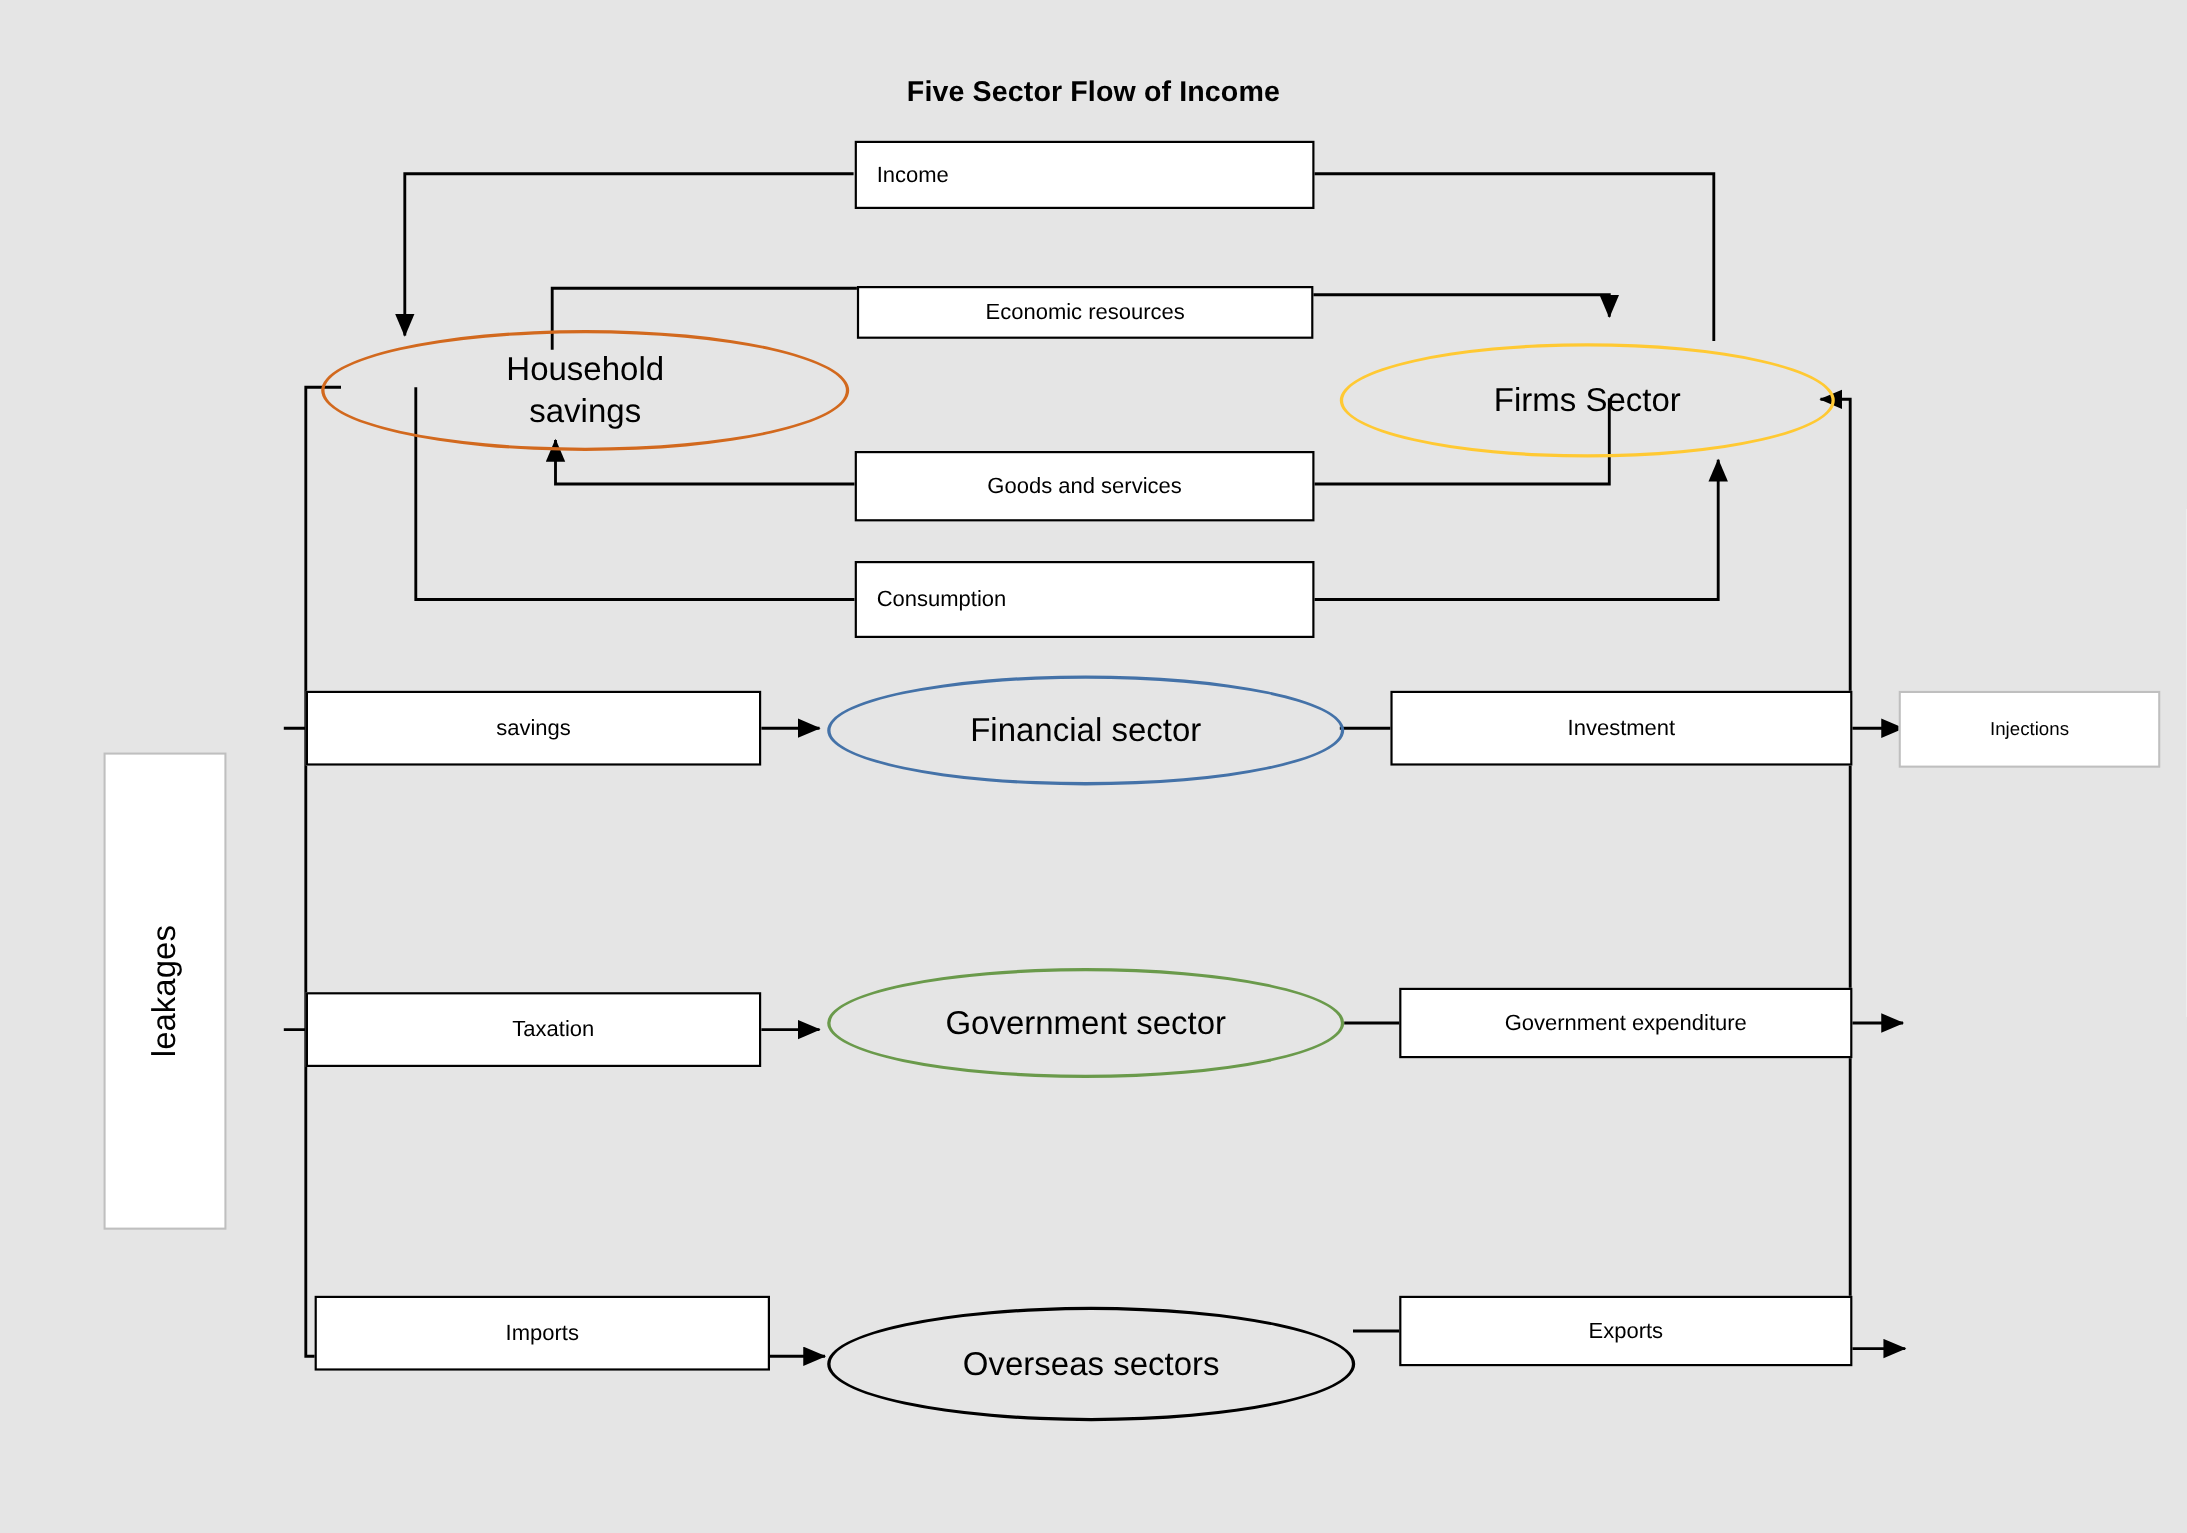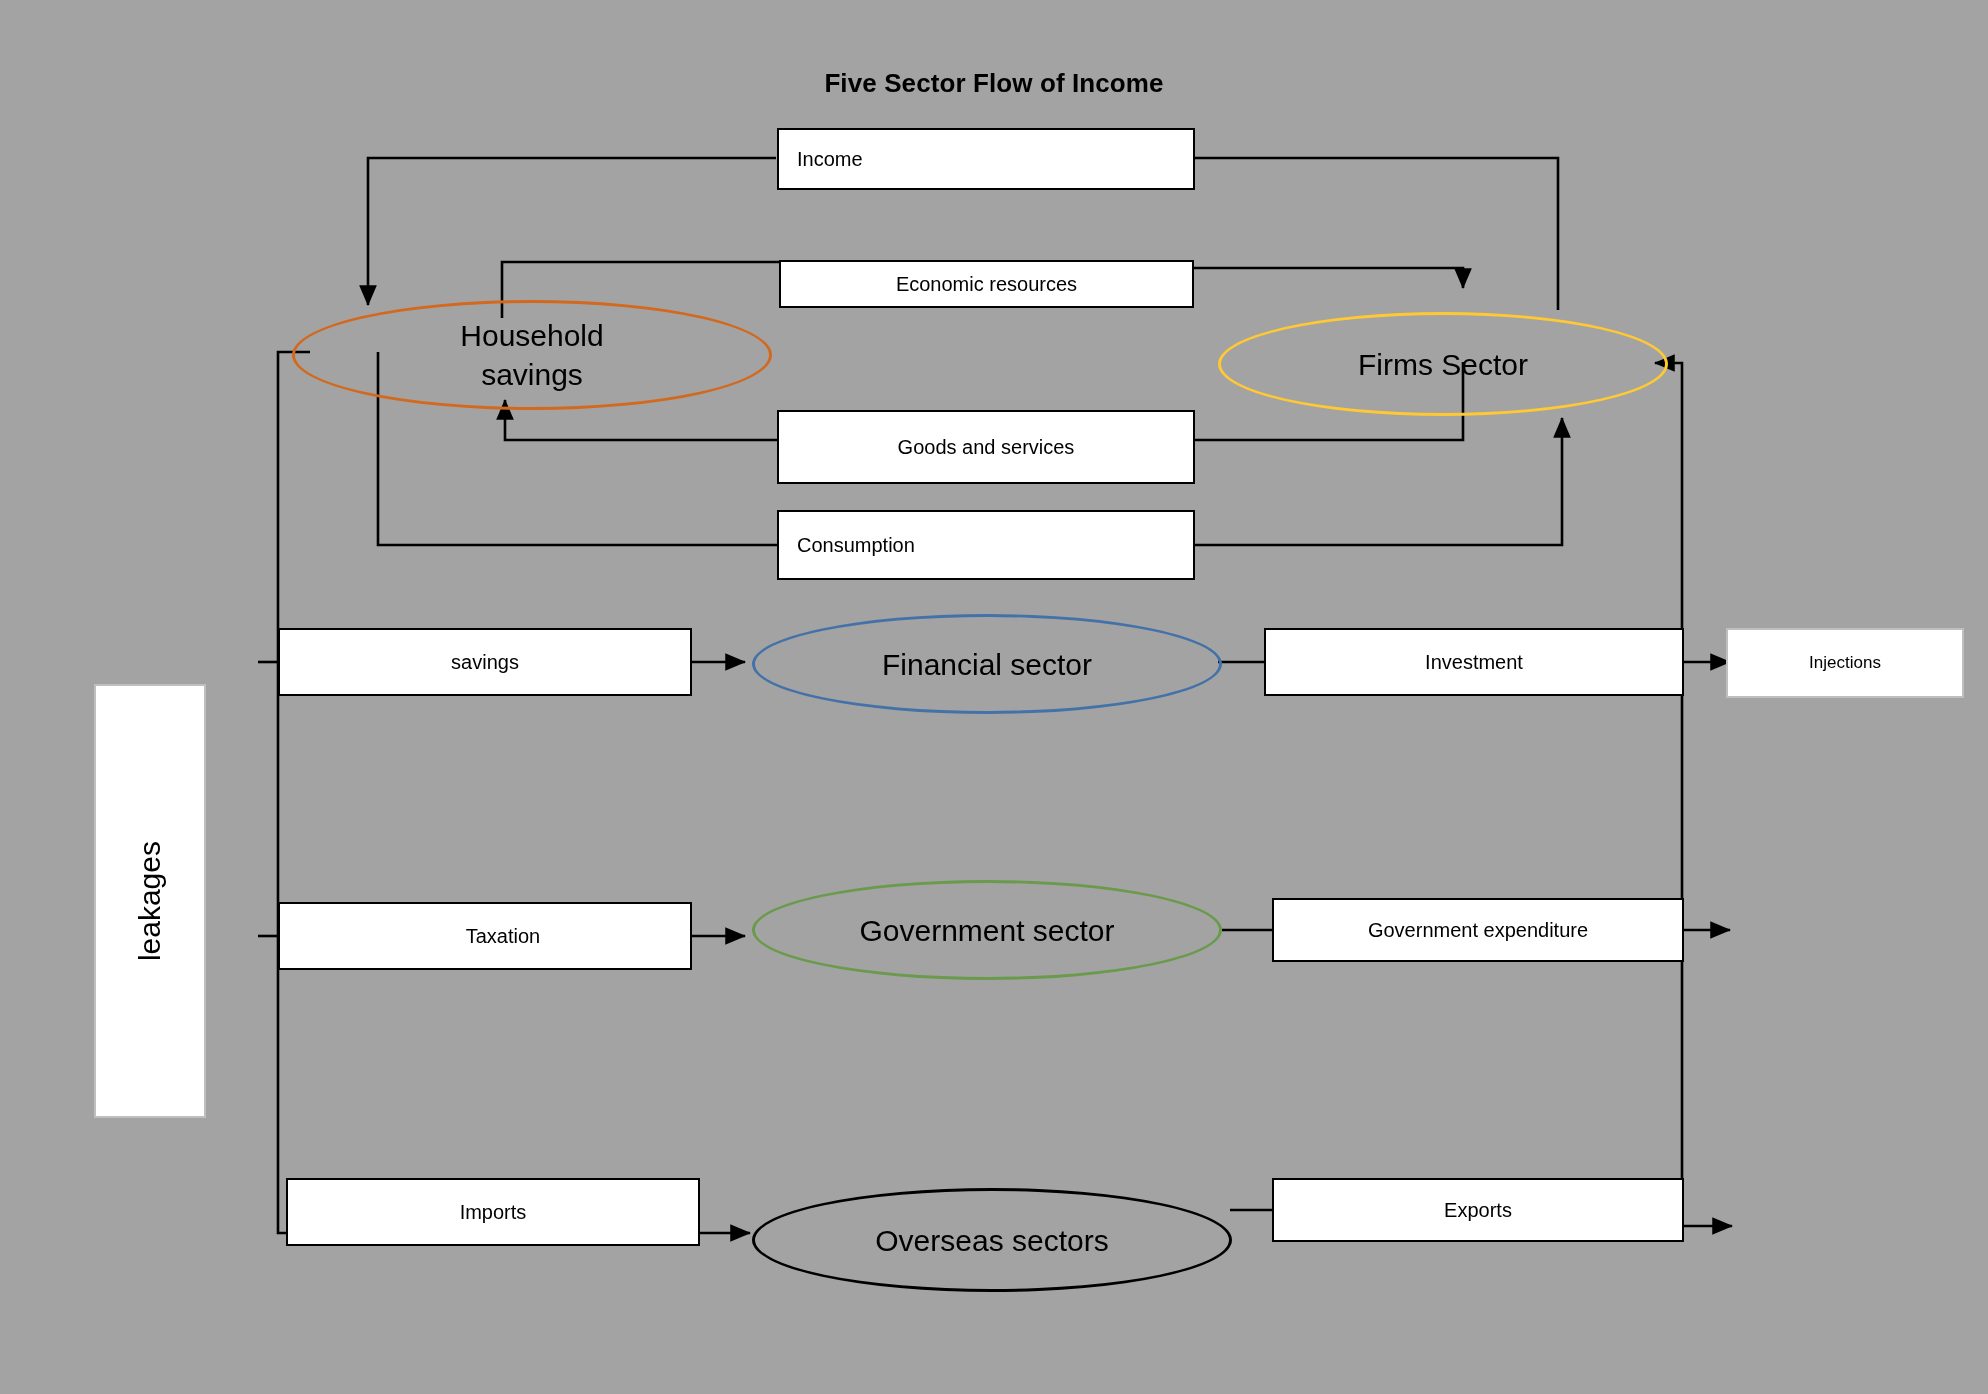--- a/index.html
+++ b/index.html
@@ -9,21 +9,21 @@
     background: #ffffff;
   }
   body {
     font-family: "Liberation Sans", sans-serif;
     color: #000000;
   }
   #canvas {
     position: relative;
     width: 1988px;
     height: 1394px;
-    background: #a3a3a3;
+    background: #e5e5e5;
     overflow: hidden;
   }
   #wires {
     position: absolute;
     left: 0;
     top: 0;
     width: 1988px;
     height: 1394px;
     pointer-events: none;
   }
@@ -143,21 +143,21 @@
       <path d="M 1682,1226 L 1732,1226" marker-end="url(#ah)"></path>
 
       <path d="M 1682,1226 L 1682,363 L 1655,363" marker-end="url(#ah)"></path>
     </g>
   </svg>
 
   <div class="node-box left-text" style="left:777px; top:128px; width:418px; height:62px;">Income</div>
 
   <div class="node-box center-text" style="left:779px; top:260px; width:415px; height:48px;">Economic resources</div>
 
-  <div class="node-box center-text" style="left:777px; top:410px; width:418px; height:74px;">Goods and services</div>
+  <div class="node-box center-text" style="left:777px; top:410px; width:418px; height:64px;">Goods and services</div>
 
   <div class="node-box left-text" style="left:777px; top:510px; width:418px; height:70px;">Consumption</div>
 
   <div class="node-box center-text" style="left:278px; top:628px; width:414px; height:68px;">savings</div>
 
   <div class="node-ellipse" style="left:752px; top:614px; width:470px; height:100px; border:3px solid #4472a8;">Financial sector</div>
 
   <div class="node-box center-text" style="left:1264px; top:628px; width:420px; height:68px;">Investment</div>
 
   <div class="node-box center-text" style="left:278px; top:902px; width:414px; height:68px;padding-left:36px;">Taxation</div>

